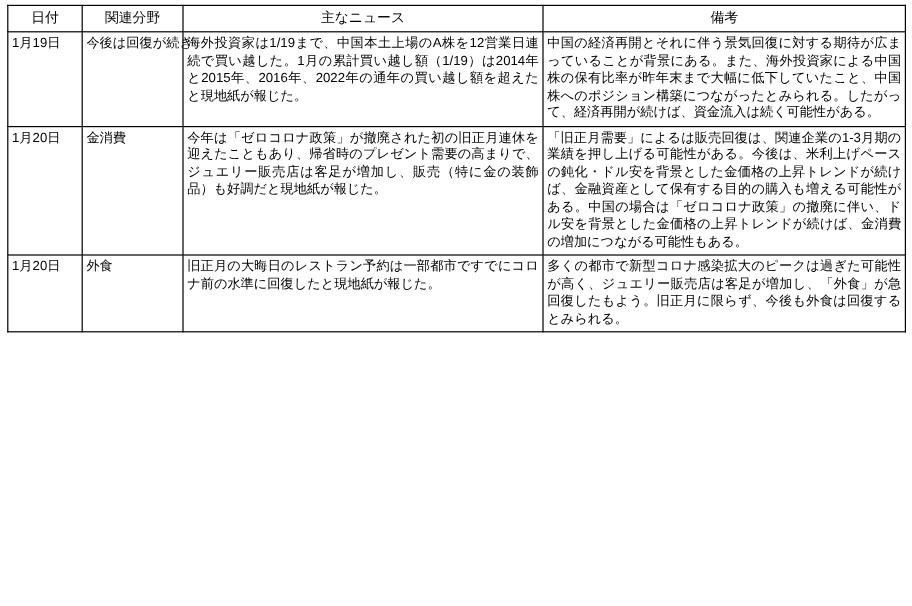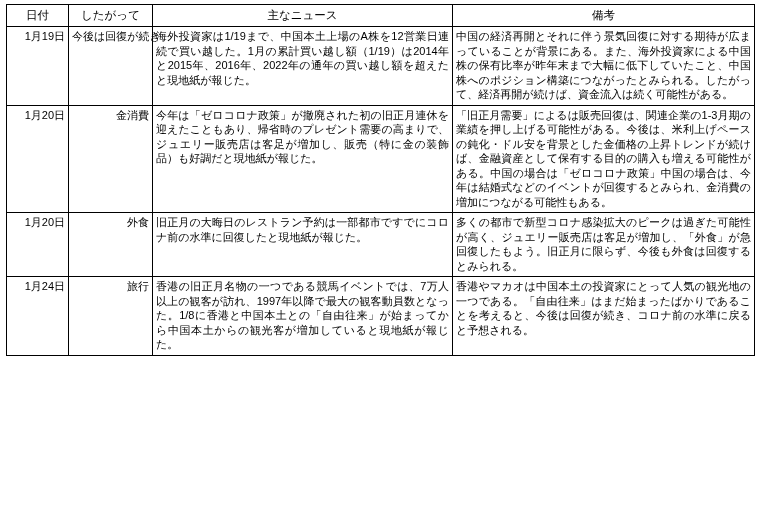--- a/index.html
+++ b/index.html
@@ -41,21 +41,20 @@
     padding-top: 3px;
     padding-bottom: 3px;
   }
   col.c-date  { width: 62px; }
   col.c-field { width: 84px; }
   col.c-news  { width: 300px; }
   col.c-note  { width: 302px; }
 
   td.date, td.field {
     white-space: nowrap;
-    text-align: right;
   }
   td.news, td.note {
     text-align: justify;
     text-justify: inter-character;
   }
   .row-tall td { height: auto; }
 </style>
 </head>
 <body>
 
@@ -63,45 +62,39 @@
   <table class="news-table">
     <colgroup>
       <col class="c-date">
       <col class="c-field">
       <col class="c-news">
       <col class="c-note">
     </colgroup>
     <thead>
       <tr>
         <th>日付</th>
-        <th>したがって</th>
+        <th>関連分野</th>
         <th>主なニュース</th>
         <th>備考</th>
       </tr>
     </thead>
     <tbody>
       <tr class="row-tall">
         <td class="date">1月19日</td>
         <td class="field">今後は回復が続き</td>
         <td class="news">海外投資家は1/19まで、中国本土上場のA株を12営業日連続で買い越した。1月の累計買い越し額（1/19）は2014年と2015年、2016年、2022年の通年の買い越し額を超えたと現地紙が報じた。</td>
         <td class="note">中国の経済再開とそれに伴う景気回復に対する期待が広まっていることが背景にある。また、海外投資家による中国株の保有比率が昨年末まで大幅に低下していたこと、中国株へのポジション構築につながったとみられる。したがって、経済再開が続けば、資金流入は続く可能性がある。</td>
       </tr>
       <tr class="row-tall">
         <td class="date">1月20日</td>
         <td class="field">金消費</td>
         <td class="news">今年は「ゼロコロナ政策」が撤廃された初の旧正月連休を迎えたこともあり、帰省時のプレゼント需要の高まりで、ジュエリー販売店は客足が増加し、販売（特に金の装飾品）も好調だと現地紙が報じた。</td>
-        <td class="note">「旧正月需要」によるは販売回復は、関連企業の1-3月期の業績を押し上げる可能性がある。今後は、米利上げペースの鈍化・ドル安を背景とした金価格の上昇トレンドが続けば、金融資産として保有する目的の購入も増える可能性がある。中国の場合は「ゼロコロナ政策」中国の場合は、今年は結婚式などのイベントが回復するとみられ、金消費の増加につながる可能性もある。</td>
+        <td class="note">「旧正月需要」によるは販売回復は、関連企業の1-3月期の業績を押し上げる可能性がある。今後は、米利上げペースの鈍化・ドル安を背景とした金価格の上昇トレンドが続けば、金融資産として保有する目的の購入も増える可能性がある。中国の場合は「ゼロコロナ政策」の撤廃に伴い、ドル安を背景とした金価格の上昇トレンドが続けば、金消費の増加につながる可能性もある。</td>
       </tr>
       <tr class="row-tall">
         <td class="date">1月20日</td>
         <td class="field">外食</td>
         <td class="news">旧正月の大晦日のレストラン予約は一部都市ですでにコロナ前の水準に回復したと現地紙が報じた。</td>
         <td class="note">多くの都市で新型コロナ感染拡大のピークは過ぎた可能性が高く、ジュエリー販売店は客足が増加し、「外食」が急回復したもよう。旧正月に限らず、今後も外食は回復するとみられる。</td>
       </tr>
-      <tr class="row-tall">
-        <td class="date">1月24日</td>
-        <td class="field">旅行</td>
-        <td class="news">香港の旧正月名物の一つである競馬イベントでは、7万人以上の観客が訪れ、1997年以降で最大の観客動員数となった。1/8に香港と中国本土との「自由往来」が始まってから中国本土からの観光客が増加していると現地紙が報じた。</td>
-        <td class="note">香港やマカオは中国本土の投資家にとって人気の観光地の一つである。「自由往来」はまだ始まったばかりであることを考えると、今後は回復が続き、コロナ前の水準に戻ると予想される。</td>
-      </tr>
     </tbody>
   </table>
 </div>
 
 </body></html>

